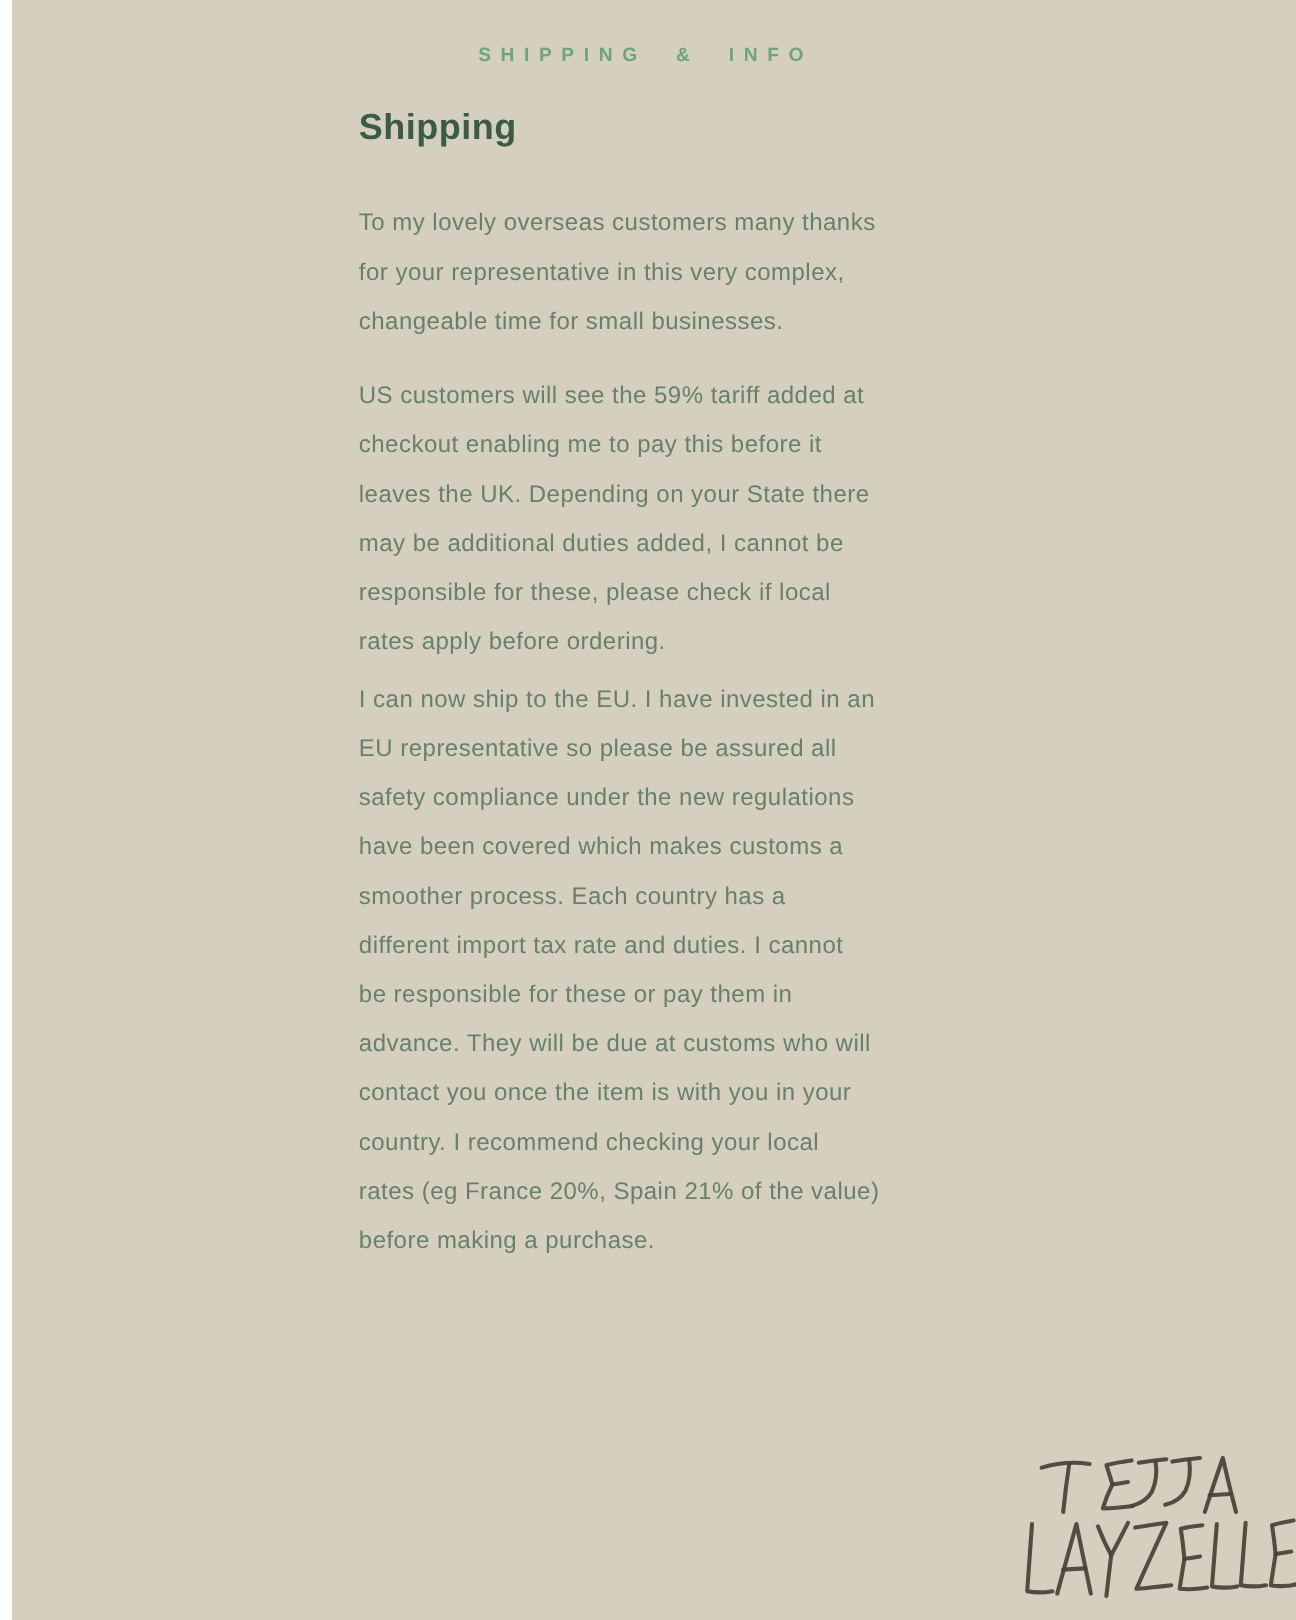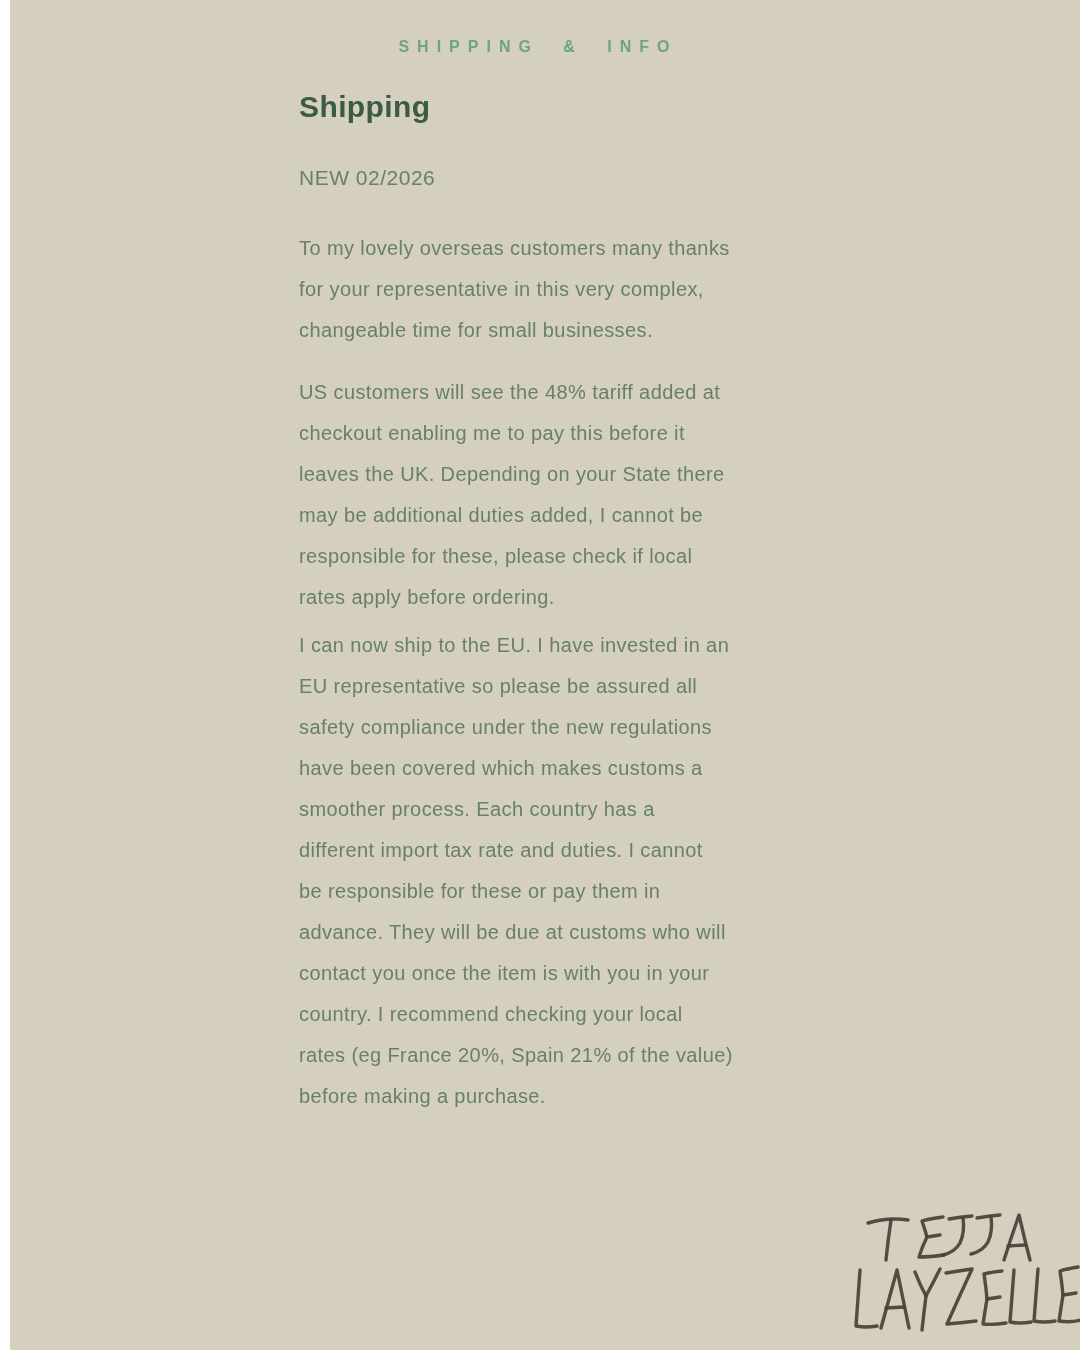--- a/index.html
+++ b/index.html
@@ -66,25 +66,24 @@
     opacity: 0.92;
   }
 </style>
 </head>
 <body>
 
 <div class="canvas">
   <div class="content-col">
     <div class="eyebrow">SHIPPING &amp; INFO</div>
     <h1 class="title">Shipping</h1>
-    <div class="date-note">NEW 02/2026</div>
     <p class="para">To my lovely overseas customers many thanks
 for your representative in this very complex,
 changeable time for small businesses.</p>
-    <p class="para tight">US customers will see the 48% tariff added at
+    <p class="para tight">US customers will see the 59% tariff added at
 checkout enabling me to pay this before it
 leaves the UK. Depending on your State there
 may be additional duties added, I cannot be
 responsible for these, please check if local
 rates apply before ordering.</p>
     <p class="para">I can now ship to the EU. I have invested in an
 EU representative so please be assured all
 safety compliance under the new regulations
 have been covered which makes customs a
 smoother process. Each country has a

